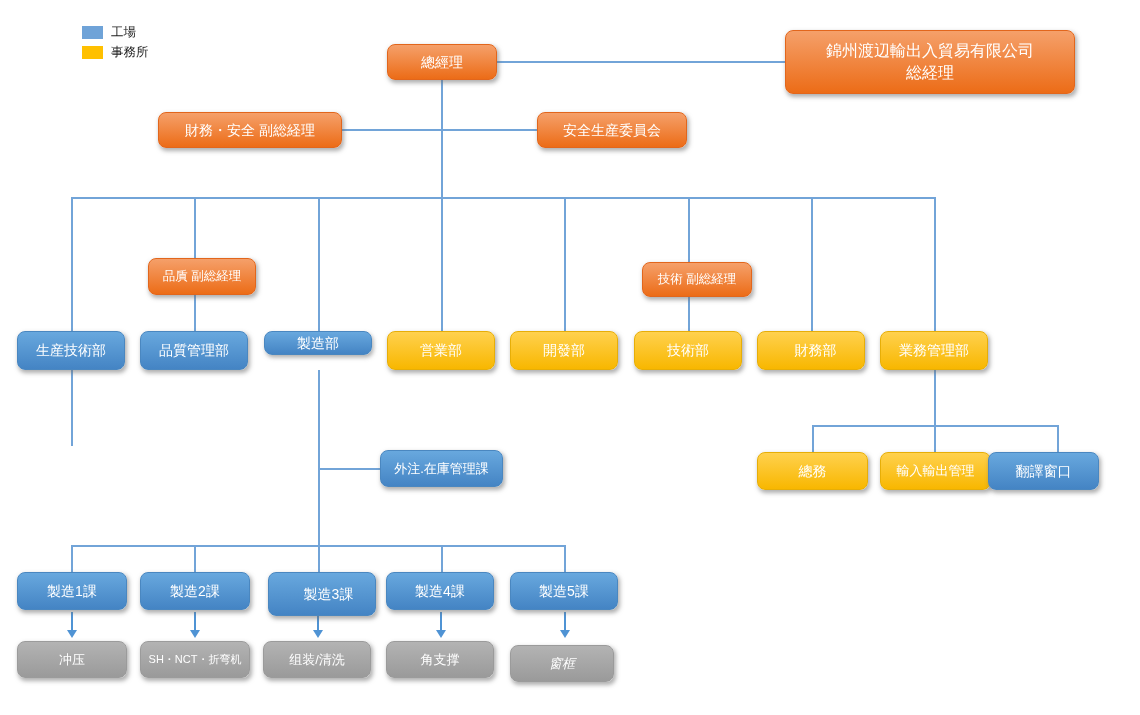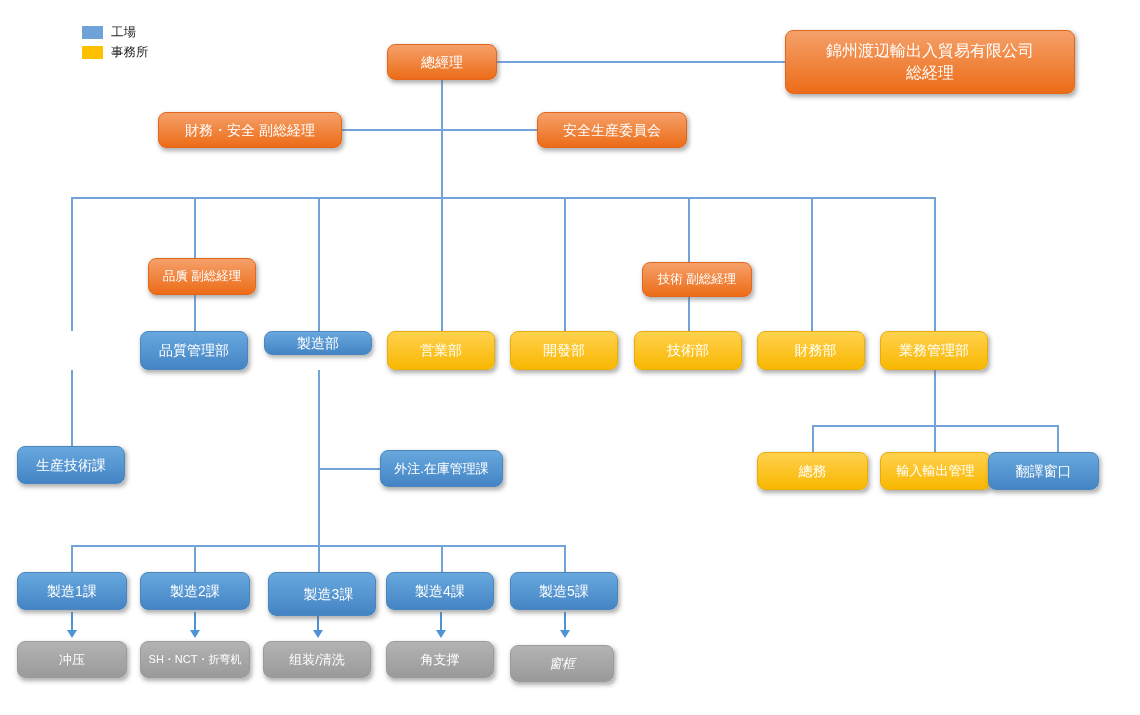--- a/index.html
+++ b/index.html
@@ -104,20 +104,23 @@
   <div class="node orange" style="left:537px;top:112px;width:150px;height:36px;">
     <span>安全生産委員会</span>
   </div>
   <div class="node orange fs12" style="left:140px;top:258px;width:108px;height:37px;">
     <span>品貭 副総経理</span>
   </div>
   <div class="node orange fs12" style="left:634px;top:262px;width:110px;height:35px;">
     <span>技術 副総経理</span>
   </div>
 
+  <div class="node blue" style="left:17px;top:331px;width:108px;height:39px;">
+    <span>生産技術部</span>
+  </div>
   <div class="node blue" style="left:140px;top:331px;width:108px;height:39px;">
     <span>品質管理部</span>
   </div>
   <div class="node blue" style="left:264px;top:331px;width:108px;height:24px;">
     <span>製造部</span>
   </div>
   <div class="node yellow" style="left:387px;top:331px;width:108px;height:39px;">
     <span>営業部</span>
   </div>
   <div class="node yellow" style="left:510px;top:331px;width:108px;height:39px;">
@@ -126,23 +129,20 @@
   <div class="node yellow" style="left:634px;top:331px;width:108px;height:39px;">
     <span>技術部</span>
   </div>
   <div class="node yellow" style="left:757px;top:331px;width:108px;height:39px;padding-left:9px;">
     <span>財務部</span>
   </div>
   <div class="node yellow" style="left:880px;top:331px;width:108px;height:39px;">
     <span>業務管理部</span>
   </div>
 
-  <div class="node blue" style="left:17px;top:446px;width:108px;height:38px;">
-    <span>生産技術課</span>
-  </div>
   <div class="node blue fs13" style="left:380px;top:450px;width:123px;height:37px;">
     <span>外注.在庫管理課</span>
   </div>
   <div class="node yellow" style="left:757px;top:452px;width:111px;height:38px;">
     <span>總務</span>
   </div>
   <div class="node yellow fs13" style="left:880px;top:452px;width:111px;height:38px;">
     <span>輸入輸出管理</span>
   </div>
   <div class="node blue" style="left:988px;top:452px;width:111px;height:38px;">

